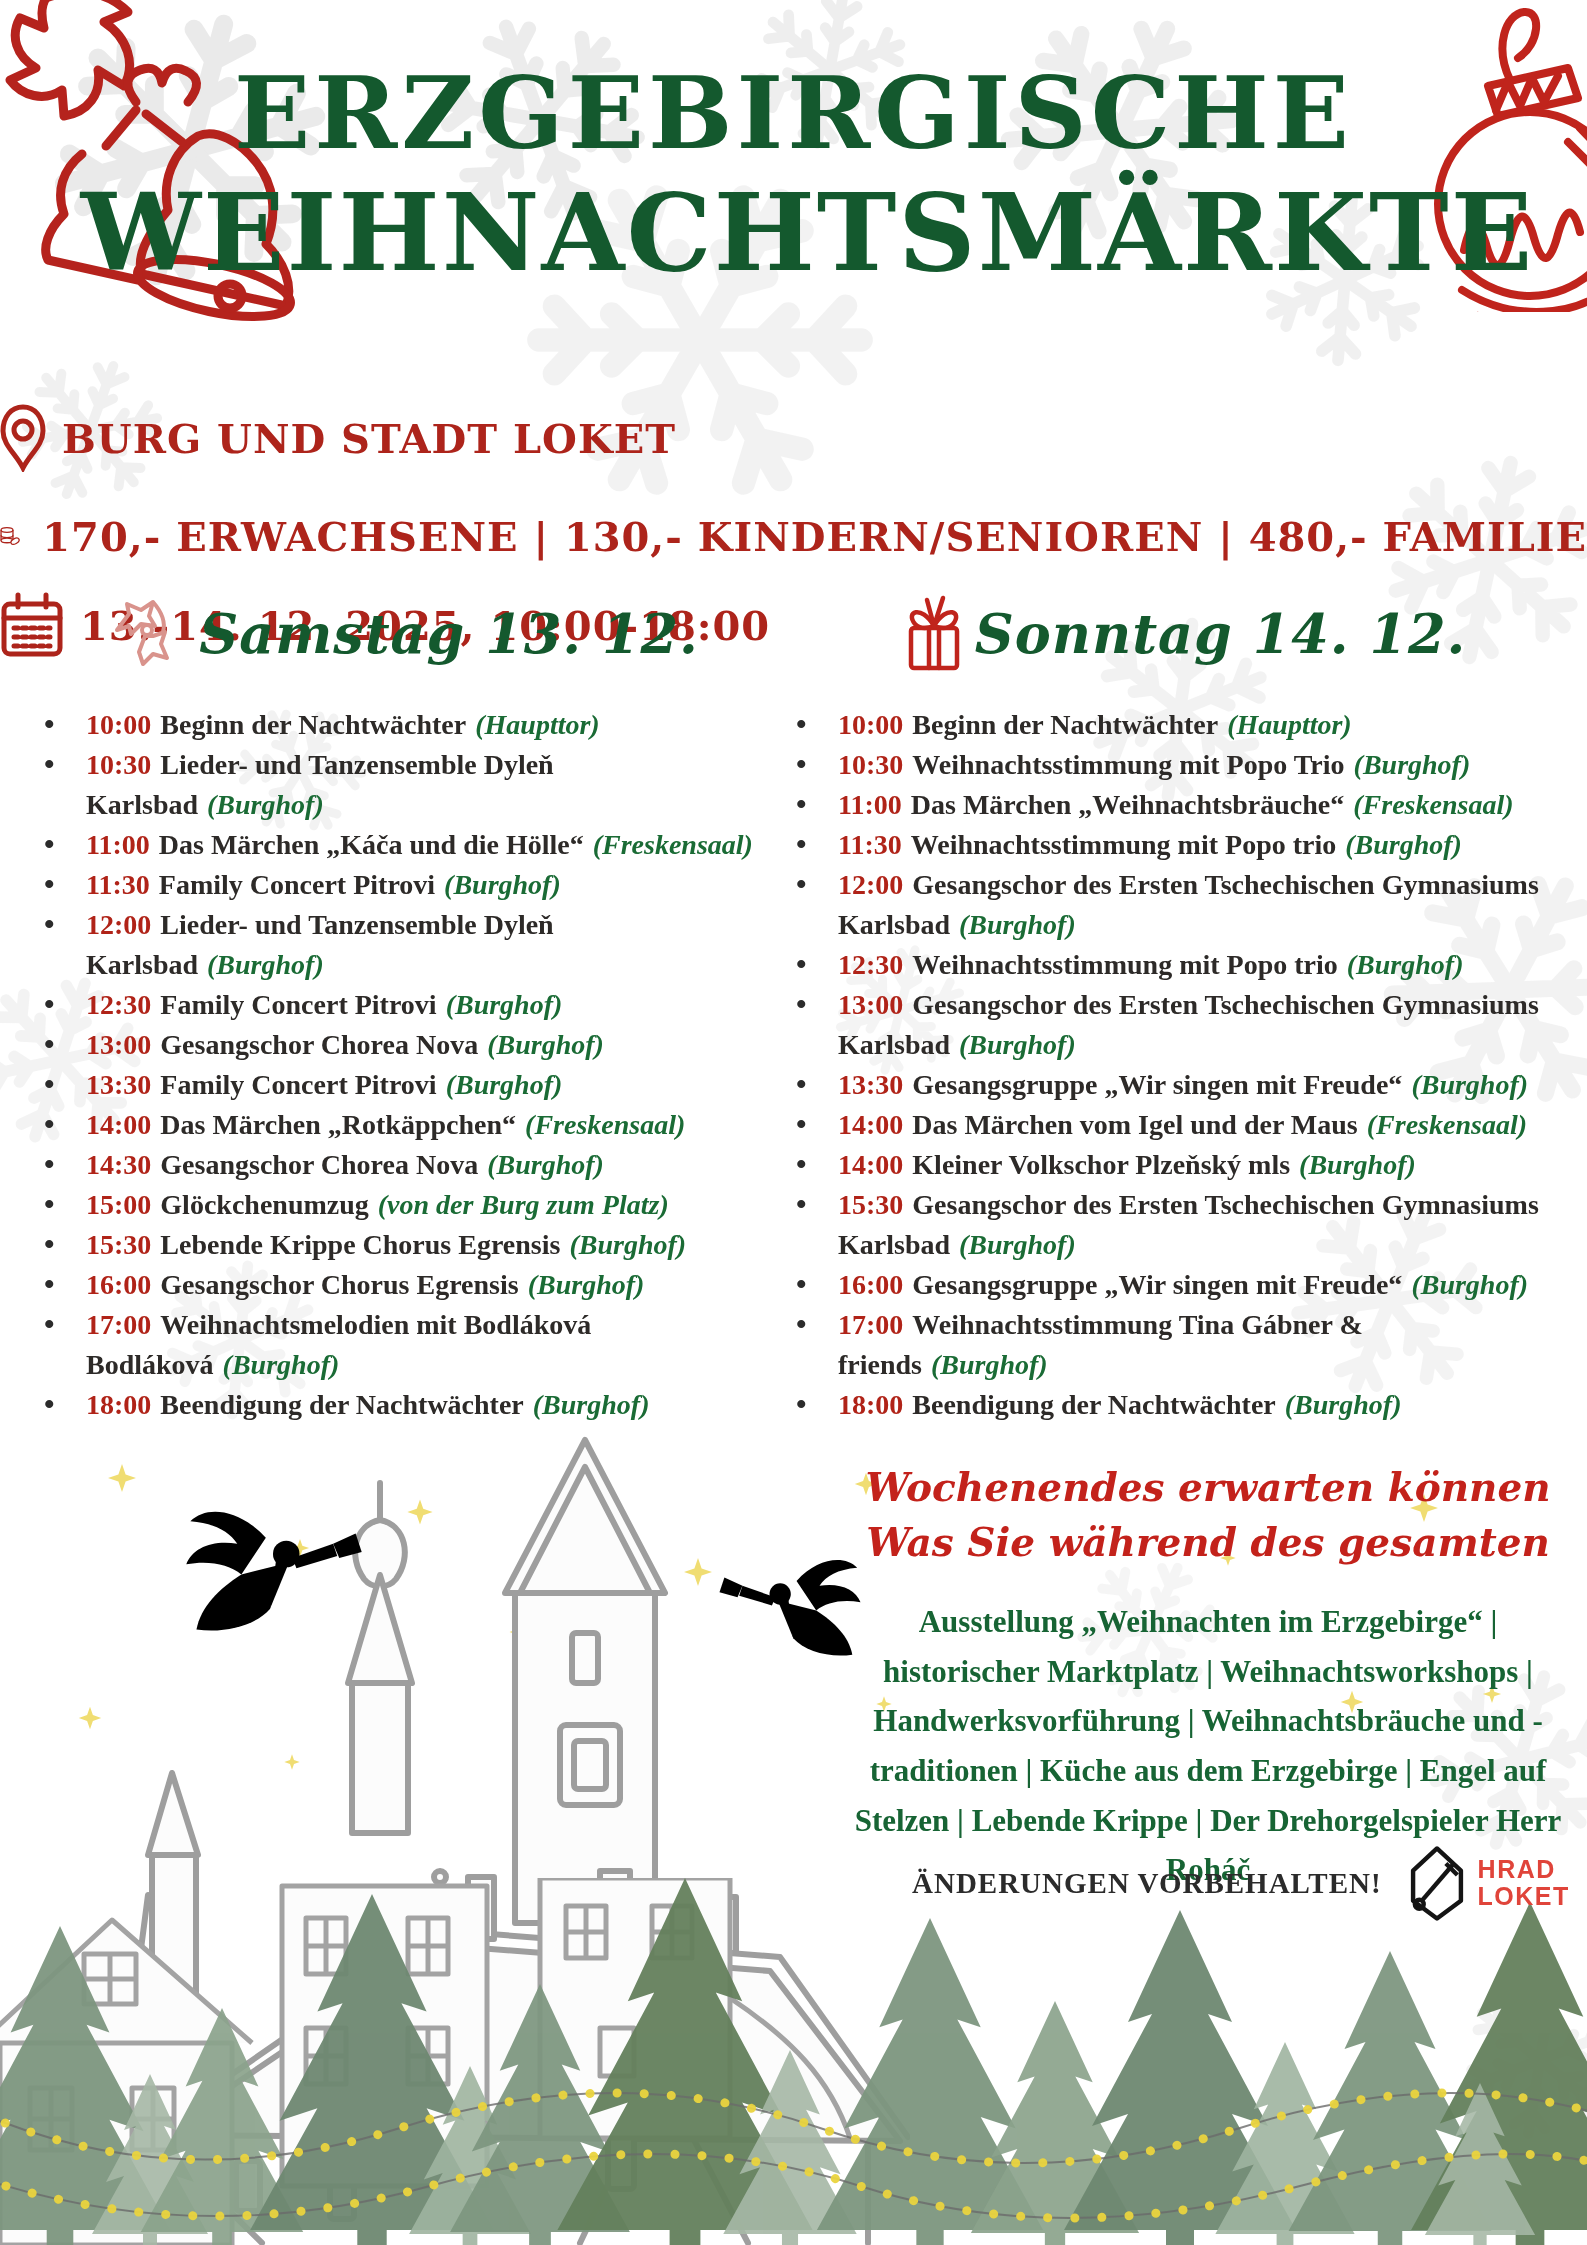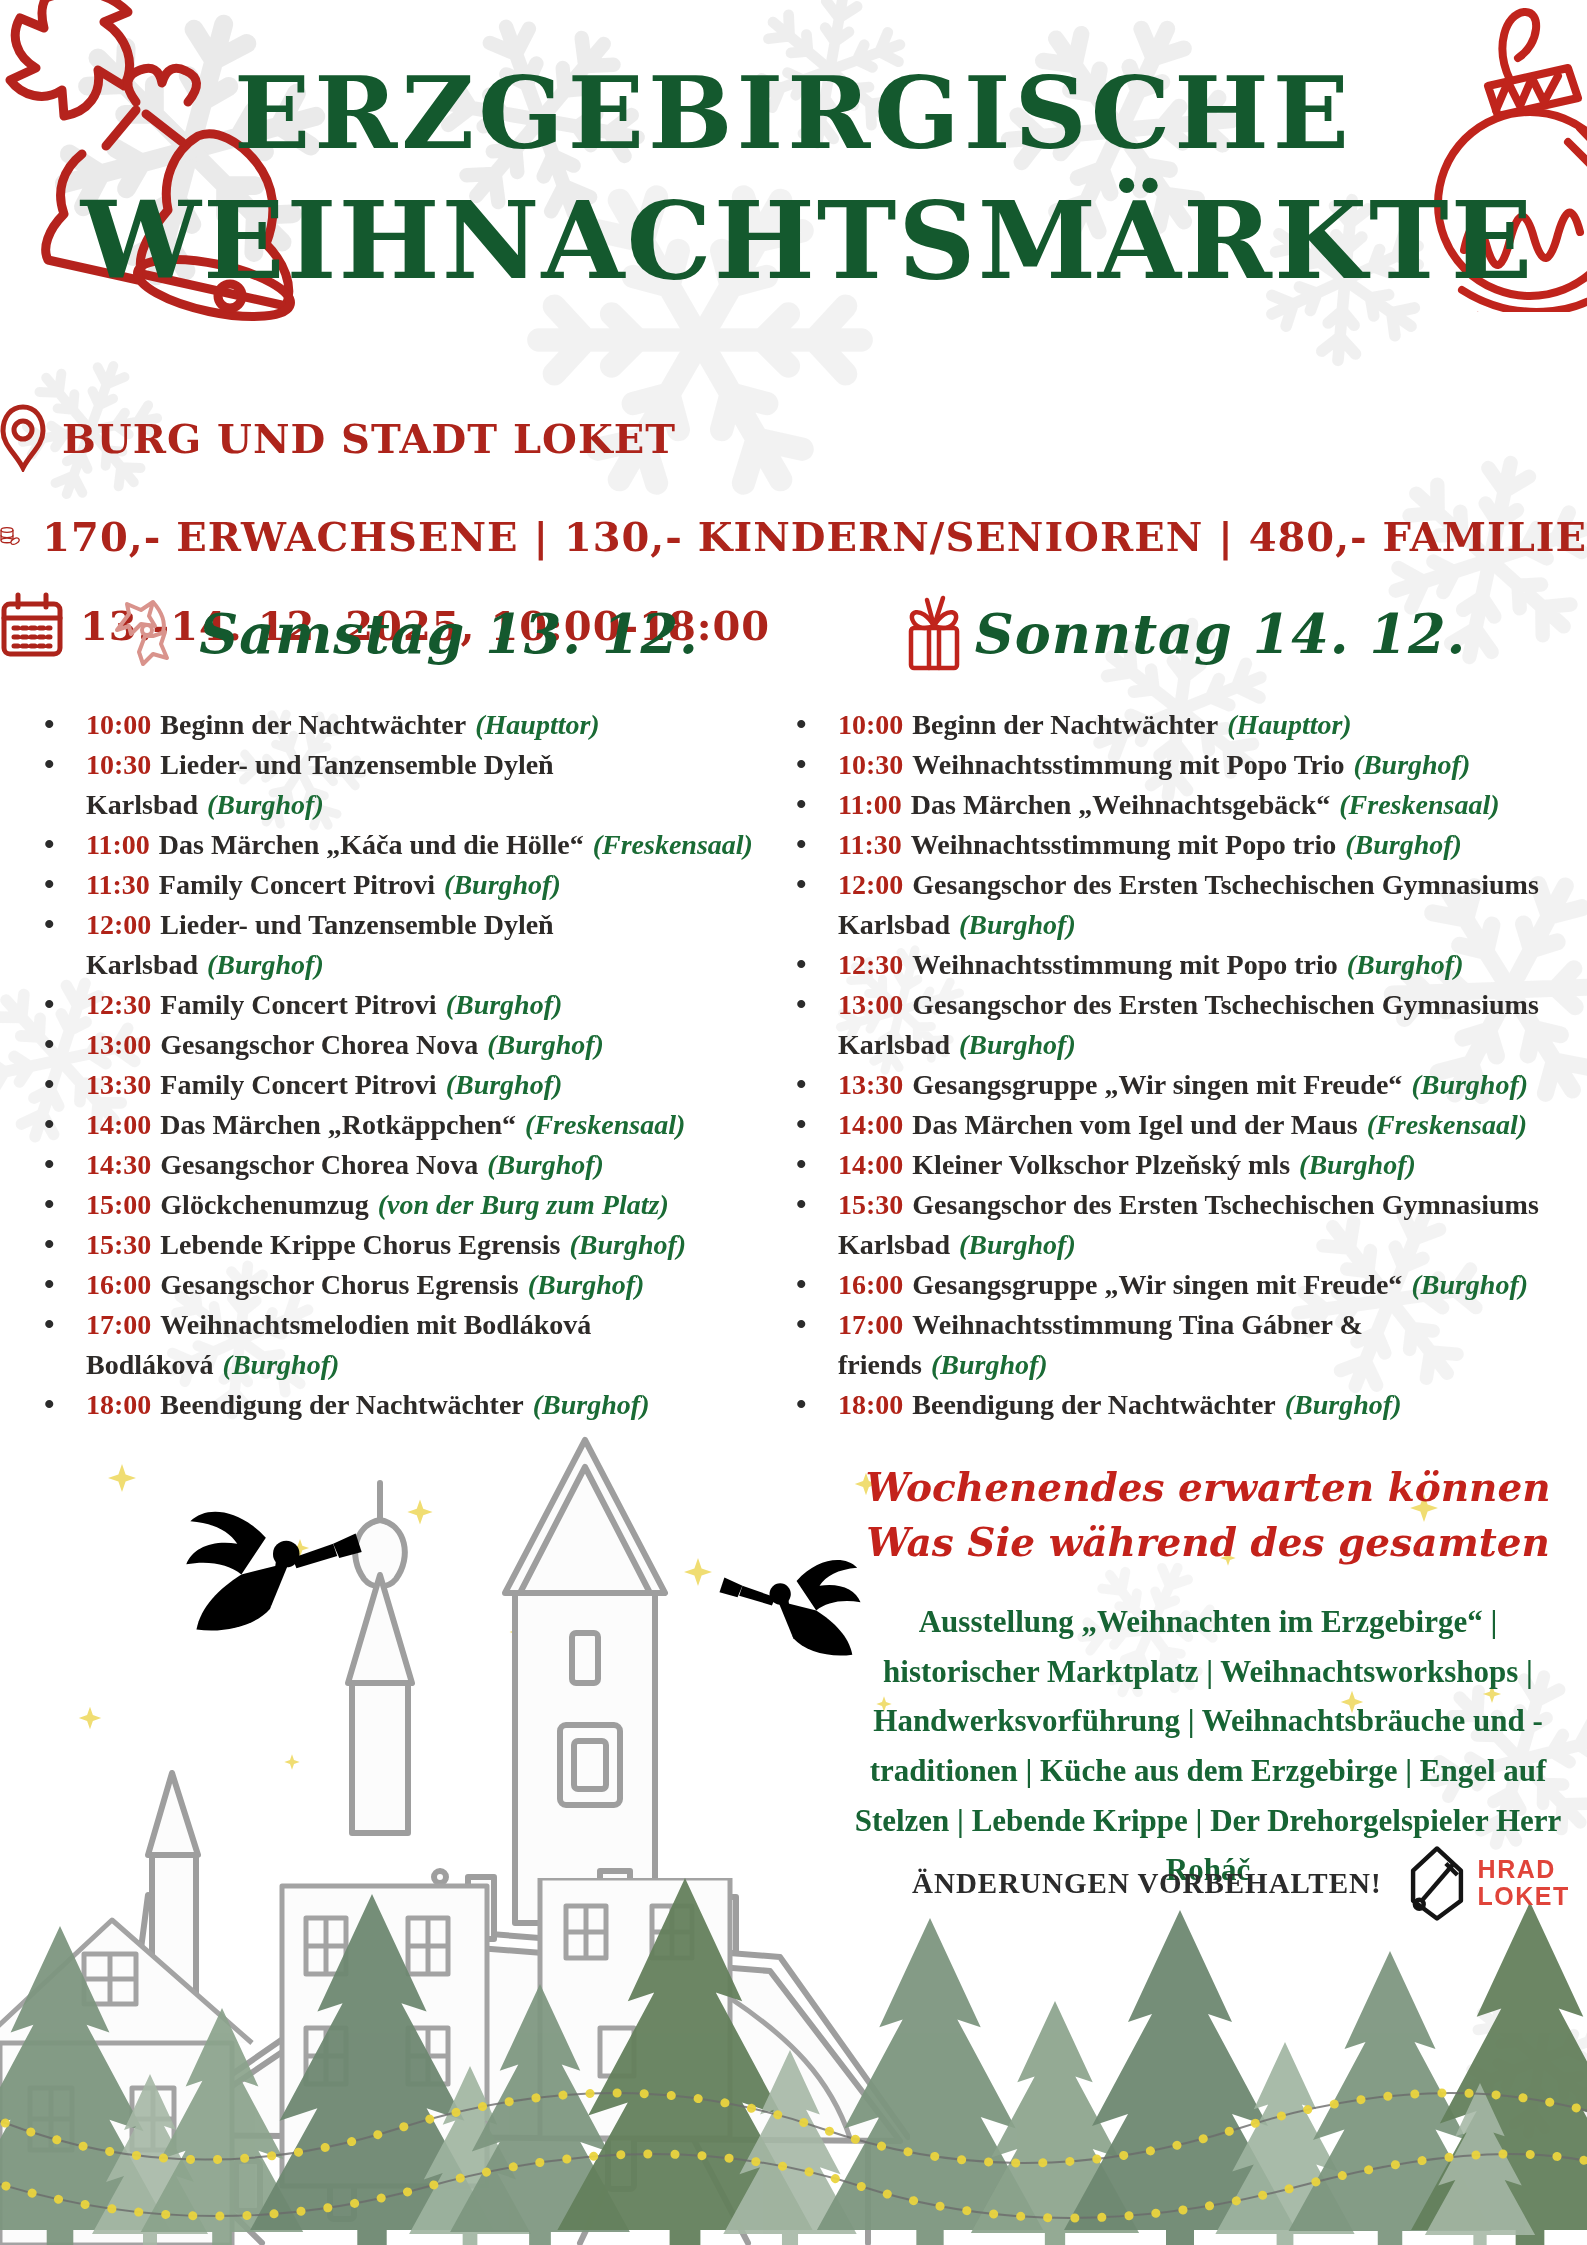--- a/index.html
+++ b/index.html
@@ -11,21 +11,21 @@
   #bg-decor{position:absolute;left:0;top:0;z-index:1;}
   #castle-art{position:absolute;left:0;top:1425px;z-index:2;}
   #trees-art{position:absolute;left:0;top:1878px;z-index:3;}
   #bells-art{position:absolute;left:-14px;top:-16px;z-index:4;}
   #ornament-art{position:absolute;left:1382px;top:-8px;z-index:4;}
 
   
   .title{position:absolute;top:58px;left:0;width:100%;text-align:center;z-index:5;
          color:#14592e;font-family:"DejaVu Serif",serif;font-weight:bold;}
   .title .l1{font-size:100px;letter-spacing:4px;line-height:1.1;}
-  .title .l2{font-size:107px;letter-spacing:2px;line-height:1.1;margin-top:14px;padding-left:28px;}
+  .title .l2{font-size:107px;letter-spacing:2px;line-height:1.1;margin-top:6px;padding-left:28px;}
 
   
   .info-row1{position:absolute;top:404px;left:0;width:100%;display:flex;justify-content:center;
              gap:120px;z-index:5;flex-direction:column;}
   .info-row2{position:absolute;top:500px;left:0;width:100%;display:flex;justify-content:center;
              align-items:center;gap:22px;z-index:5;}
   .info-group{display:flex;align-items:center;gap:16px;}
   .info-text{color:#ad241b;font-family:"DejaVu Serif",serif;font-weight:bold;font-size:40px;
              letter-spacing:1px;white-space:nowrap;}
 
@@ -360,21 +360,21 @@
           </g>
         </svg>
         <h2>Sonntag 14. 12.</h2>
       </div>
       <ul class="schedule">
 
           <li><span class="time">10:00</span><span class="etext">Beginn der Nachtwächter</span><span class="venue">(Haupttor)</span></li>
 
           <li><span class="time">10:30</span><span class="etext">Weihnachtsstimmung mit Popo Trio</span><span class="venue">(Burghof)</span></li>
 
-          <li><span class="time">11:00</span><span class="etext">Das Märchen „Weihnachtsgebäck“</span><span class="venue">(Freskensaal)</span></li>
+          <li><span class="time">11:00</span><span class="etext">Das Märchen „Weihnachtsbräuche“</span><span class="venue">(Freskensaal)</span></li>
 
           <li><span class="time">11:30</span><span class="etext">Weihnachtsstimmung mit Popo trio</span><span class="venue">(Burghof)</span></li>
 
           <li><span class="time">12:00</span><span class="etext">Gesangschor des Ersten Tschechischen Gymnasiums Karlsbad</span><span class="venue">(Burghof)</span></li>
 
           <li><span class="time">12:30</span><span class="etext">Weihnachtsstimmung mit Popo trio</span><span class="venue">(Burghof)</span></li>
 
           <li><span class="time">13:00</span><span class="etext">Gesangschor des Ersten Tschechischen Gymnasiums Karlsbad</span><span class="venue">(Burghof)</span></li>
 
           <li><span class="time">13:30</span><span class="etext">Gesangsgruppe „Wir singen mit Freude“</span><span class="venue">(Burghof)</span></li>

